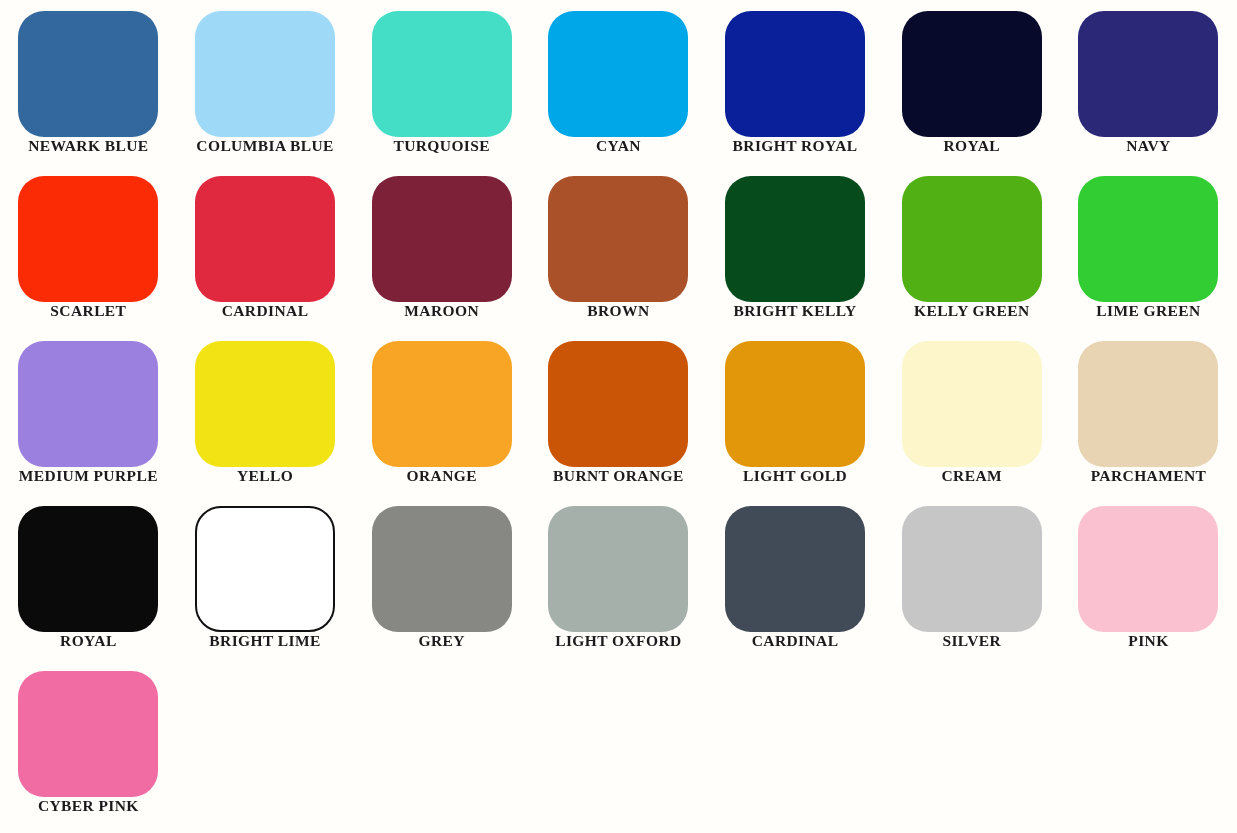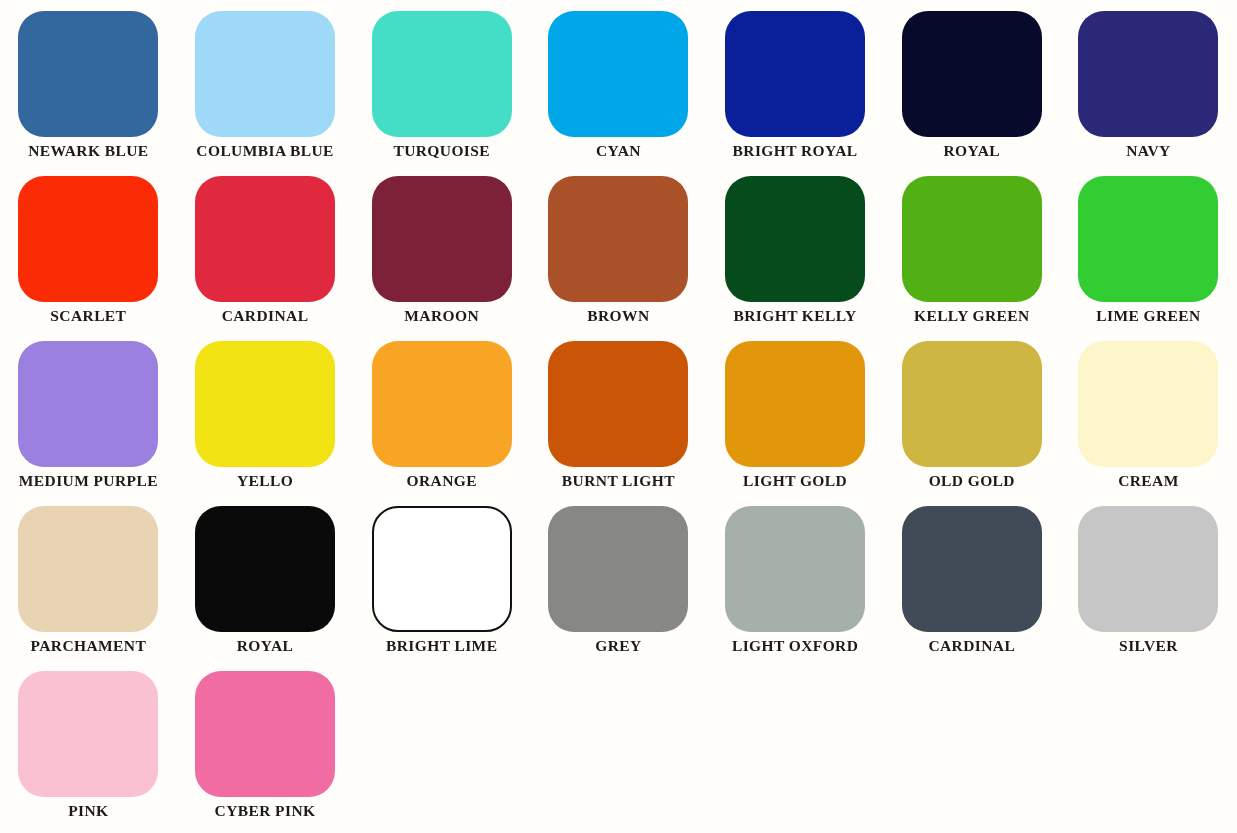--- a/index.html
+++ b/index.html
@@ -40,21 +40,20 @@
   .swatch-chip {
     width: 140px;
     height: 126px;
     border-radius: 26px;
     box-sizing: border-box;
   }
   .swatch-chip.outlined {
     border: 2px solid #111111;
   }
   .swatch-label {
-    margin-top: 5px;
     font-family: "Liberation Serif", "DejaVu Serif", serif;
     font-size: 15.5px;
     font-weight: bold;
     letter-spacing: 0.4px;
     color: #1b1b1b;
     text-align: center;
     line-height: 1.1;
     white-space: nowrap;
   }
   .swatch-cell.empty .swatch-chip,
@@ -130,29 +129,25 @@
       <div class="swatch-cell">
         <div class="swatch-chip" style="background-color: rgb(242, 228, 20);"></div>
         <div class="swatch-label">YELLO</div>
       </div>
       <div class="swatch-cell">
         <div class="swatch-chip" style="background-color: rgb(248, 165, 37);"></div>
         <div class="swatch-label">ORANGE</div>
       </div>
       <div class="swatch-cell">
         <div class="swatch-chip" style="background-color: rgb(203, 85, 6);"></div>
-        <div class="swatch-label">BURNT LIGHT</div>
+        <div class="swatch-label">BURNT ORANGE</div>
       </div>
       <div class="swatch-cell">
         <div class="swatch-chip" style="background-color: rgb(226, 151, 10);"></div>
         <div class="swatch-label">LIGHT GOLD</div>
-      </div>
-      <div class="swatch-cell">
-        <div class="swatch-chip" style="background-color: rgb(206, 182, 67);"></div>
-        <div class="swatch-label">OLD GOLD</div>
       </div>
       <div class="swatch-cell">
         <div class="swatch-chip" style="background-color: rgb(252, 246, 202);"></div>
         <div class="swatch-label">CREAM</div>
       </div>
       <div class="swatch-cell">
         <div class="swatch-chip" style="background-color: rgb(232, 211, 178);"></div>
         <div class="swatch-label">PARCHAMENT</div>
       </div>
       <div class="swatch-cell">

